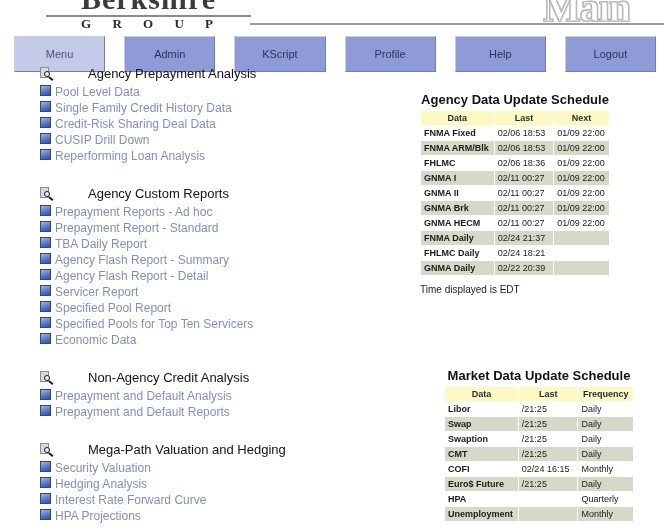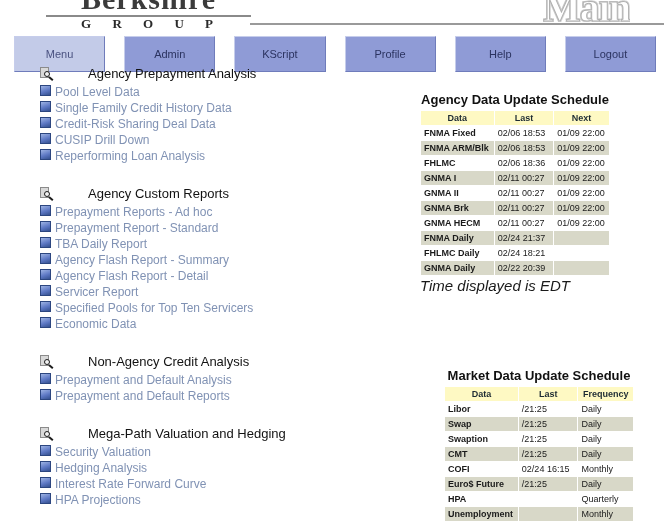--- a/index.html
+++ b/index.html
@@ -127,21 +127,21 @@
   }
   table.sched td {
     padding: 2px 3px; border: 1px solid #ffffff;
     white-space: nowrap;
   }
   table.sched tr.odd td { background: #ffffff; }
   table.sched tr.even td { background: #d8d8c8; }
   td.c-name { width: 74px; font-weight: bold; }
   td.c-mid  { width: 60px; }
   td.c-last { width: 56px; }
-  .foot-note { font-size: 15px; color: #1a1a1a; margin-top: 1px; font-style: italic; }
+  .foot-note { font-size: 10px; color: #1a1a1a; margin-top: 8px; }
 </style>
 </head>
 <body>
 
 <div id="page">
 
   <div class="header">
     <div class="logo-wrap">
       <div class="logo-name">Berkshire</div>
       <div class="logo-rule"></div>
@@ -220,20 +220,24 @@
         <div class="link-row">
           <span class="sq-icon"></span>
           <span class="link-text">Agency Flash Report - Detail</span>
         </div>
         <div class="link-row">
           <span class="sq-icon"></span>
           <span class="link-text">Servicer Report</span>
         </div>
         <div class="link-row">
           <span class="sq-icon"></span>
+          <span class="link-text">Specified Pool Report</span>
+        </div>
+        <div class="link-row">
+          <span class="sq-icon"></span>
           <span class="link-text">Specified Pools for Top Ten Servicers</span>
         </div>
         <div class="link-row">
           <span class="sq-icon"></span>
           <span class="link-text">Economic Data</span>
         </div>
       </div>
       <div class="spacer"></div>
       <div class="section">
         <div class="sec-head">

